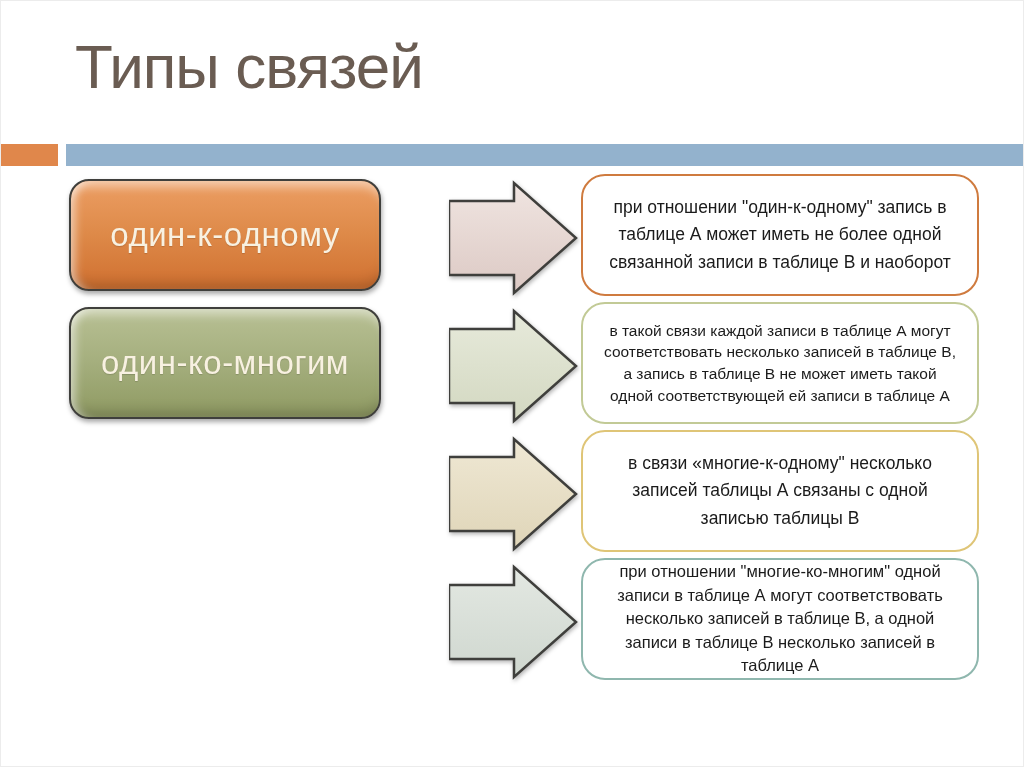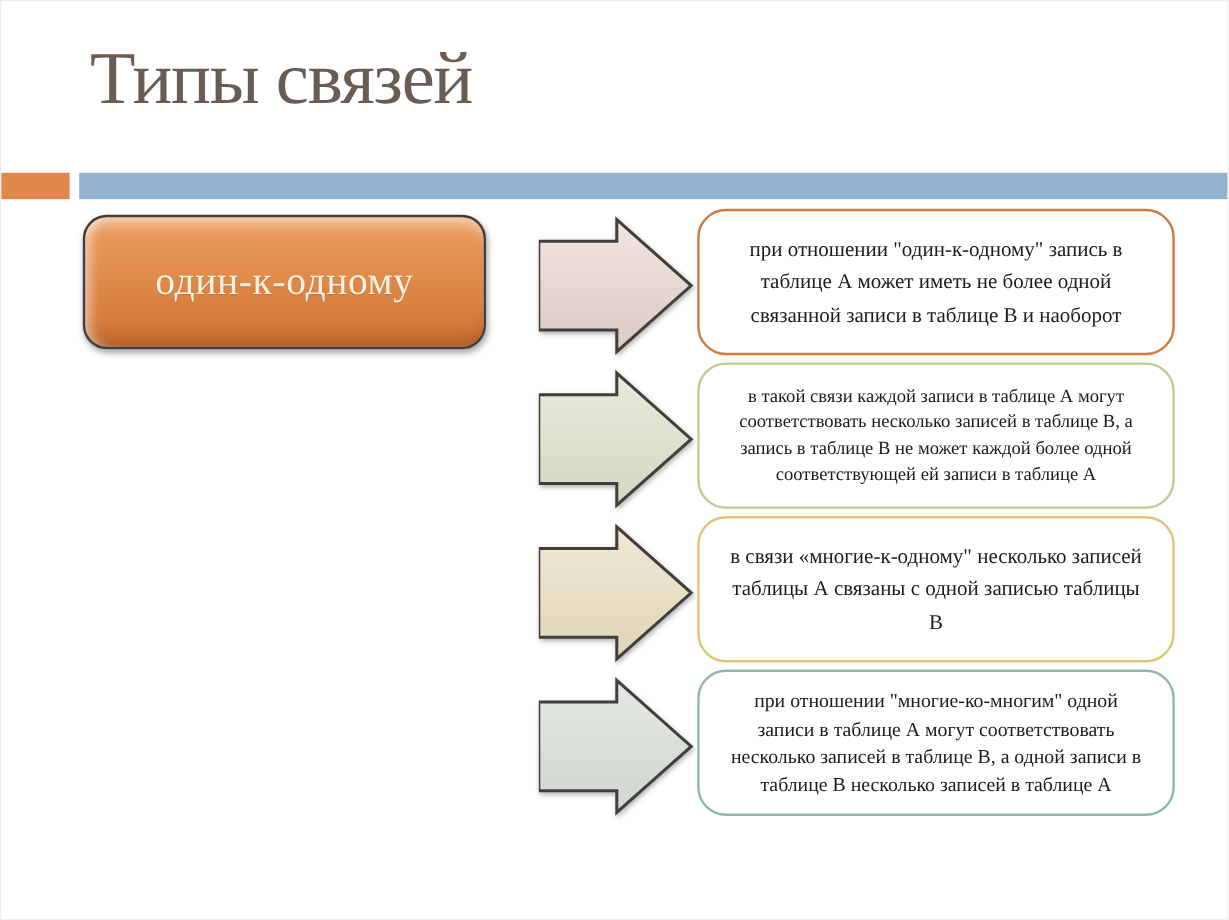--- a/index.html
+++ b/index.html
@@ -3,21 +3,21 @@
 <meta charset="utf-8">
 <style>
   html,body{margin:0;padding:0;background:#fff;}
   .slide{
     position:relative;
     width:1024px;height:767px;
     background:#fff;
     border:1px solid #ececec;
     box-sizing:border-box;
     overflow:hidden;
-    font-family:Liberation Serif, serif;
+    font-family:Liberation Sans, sans-serif;
   }
   .title{
     position:absolute;
     left:74px;top:30px;
     margin:0;
     font-size:62px;
     font-weight:400;
     letter-spacing:-1px;
     color:#6A5C52;
   }
@@ -27,21 +27,21 @@
 
   .row{position:absolute;left:0;width:1024px;height:112px;}
   .row-0{top:178px;}
   .row-1{top:306px;}
   .row-2{top:434px;}
   .row-3{top:562px;}
 
   .shape{
     position:absolute;
     left:68px;top:0;
-    width:336px;height:112px;
+    width:312px;height:112px;
     border:2px solid #3F3F3C;
     border-radius:20px;
     box-sizing:border-box;
     background:linear-gradient(180deg, var(--fill-top) 0%, var(--fill-mid) 48%, var(--fill-bottom) 100%);
     box-shadow:
       1px 3px 5px rgba(0,0,0,0.35),
       inset 0 12px 10px -6px rgba(255,255,255,0.45),
       inset 10px 0 10px -6px rgba(255,255,255,0.55),
       inset 0 -14px 14px -10px rgba(0,0,0,0.22);
     display:flex;align-items:center;justify-content:center;
@@ -110,31 +110,34 @@
         </linearGradient>
       </defs>
       <polygon points="0,21 65,21 65,3 127,58 65,113 65,95 0,95" fill="url(#grad0)"></polygon>
     </svg>
     <div class="desc">
       <p>при отношении "один-к-одному" запись в таблице А может иметь не более одной связанной записи в таблице В и наоборот</p>
     </div>
   </div>
 
   <div class="row row-1" id="row-1" style="--fill-top: #B8C094; --fill-mid: #A5AF7E; --fill-bottom: #8F9A62; --arrow-top: #E7EADB; --arrow-bottom: #D3D8C1; --box-border: #C2CA96;">
+    <div class="shape">
+      <span class="shape-label">один-ко-многим</span>
+    </div>
     <svg class="arrow" viewBox="0 0 130 118">
       <defs>
         <linearGradient id="grad1" x1="0" y1="0" x2="0" y2="1">
           <stop class="stop-top" offset="0"></stop>
             <stop class="stop-bottom" offset="1"></stop>
         </linearGradient>
       </defs>
       <polygon points="0,21 65,21 65,3 127,58 65,113 65,95 0,95" fill="url(#grad1)"></polygon>
     </svg>
     <div class="desc">
-      <p>в такой связи каждой записи в таблице А могут соответствовать несколько записей в таблице В, а запись в таблице В не может каждой более одной соответствующей ей записи в таблице А</p>
+      <p>в такой связи каждой записи в таблице А могут соответствовать несколько записей в таблице В, а запись в таблице В не может иметь такой одной соответствующей ей записи в таблице А</p>
     </div>
   </div>
 
   <div class="row row-2" id="row-2" style="--fill-top: #E1C268; --fill-mid: #D8B44A; --fill-bottom: #C5A02F; --arrow-top: #EFE8D4; --arrow-bottom: #DFD5B8; --box-border: #DFC577;">
     <svg class="arrow" viewBox="0 0 130 118">
       <defs>
         <linearGradient id="grad2" x1="0" y1="0" x2="0" y2="1">
           <stop class="stop-top" offset="0"></stop>
             <stop class="stop-bottom" offset="1"></stop>
         </linearGradient>

